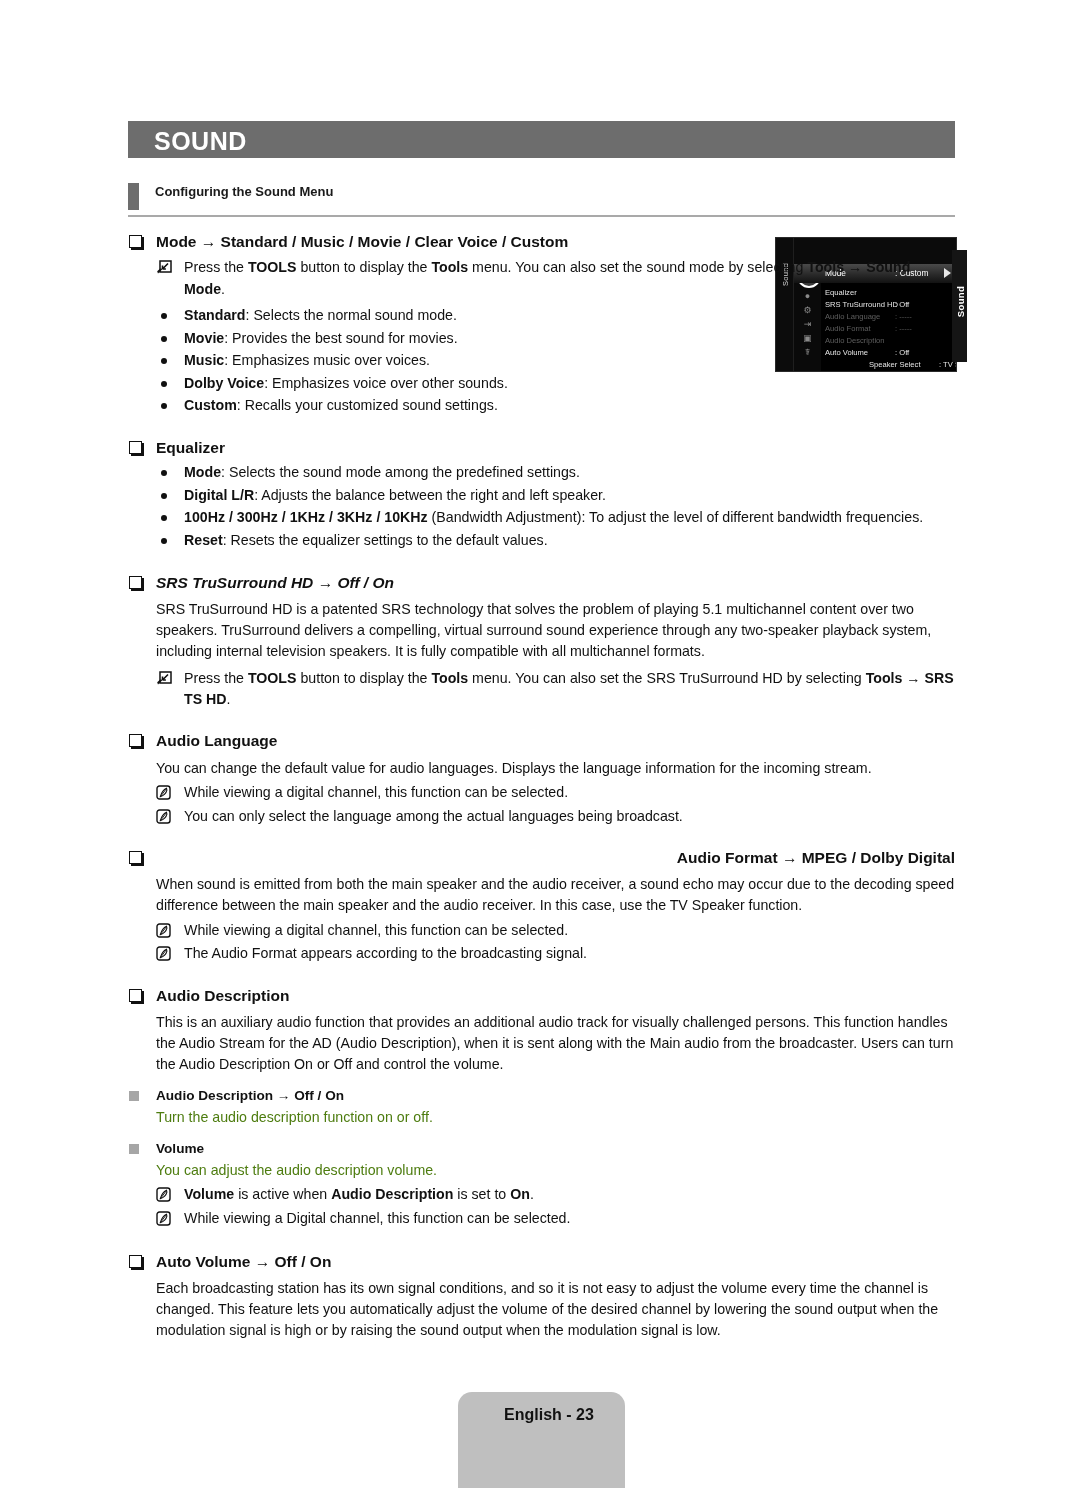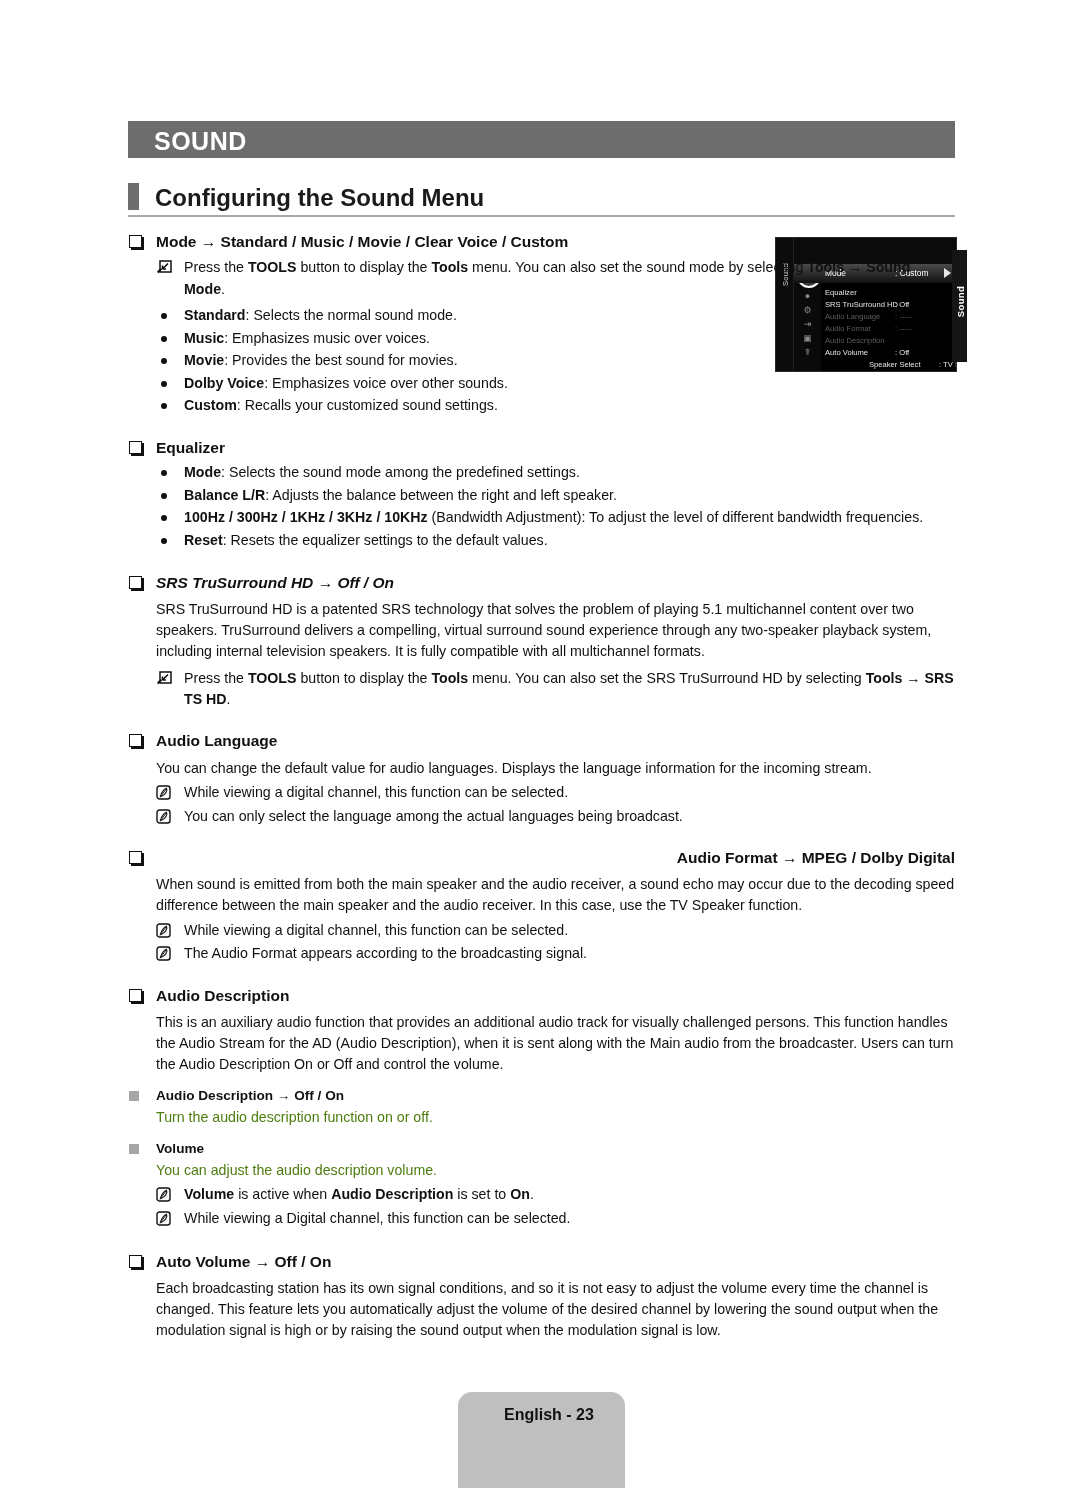--- a/index.html
+++ b/index.html
@@ -54,21 +54,21 @@
     left: 0;
     top: 0;
     width: 11px;
     height: 27px;
     background: #6d6d6d;
   }
   .section-head .section-title {
     position: absolute;
     left: 27px;
     top: 1px;
-    font-size: 24px;
+    font-size: 13px;
     font-weight: bold;
     color: #1a1a1a;
   }
   .section-head .rule {
     position: absolute;
     left: 0;
     bottom: -4px;
     width: 827px;
     height: 2px;
     background: #a9a9a9;
@@ -434,33 +434,33 @@
           <rect x="4" y="1" width="11" height="11" fill="none" stroke="#111" stroke-width="1.5"></rect>
           <path d="M12 3.5 L6.5 9 M6.5 9 L6.5 5.6 M6.5 9 L9.9 9" stroke="#111" stroke-width="1.6" fill="none"></path>
           <path d="M6.8 8.7 L2 13.6 L1.2 11.2 L4.2 8.4 Z" fill="#111"></path>
         </svg>
       </span>
       <span>Press the </span><b>TOOLS</b><span> button to display the </span><b>Tools</b><span> menu. You can also set the sound mode by selecting </span><b>Tools</b><b> → </b><b>Sound Mode</b><span>.</span>
     </div>
 
     <ul class="dotlist">
       <li><span class="dot"></span><b>Standard</b><span>: Selects the normal sound mode.</span></li>
+      <li><span class="dot"></span><b>Movie</b><span>: Provides the best sound for movies.</span></li>
       <li><span class="dot"></span><b>Music</b><span>: Emphasizes music over voices.</span></li>
-      <li><span class="dot"></span><b>Movie</b><span>: Provides the best sound for movies.</span></li>
       <li><span class="dot"></span><b>Dolby Voice</b><span>: Emphasizes voice over other sounds.</span></li>
       <li><span class="dot"></span><b>Custom</b><span>: Recalls your customized sound settings.</span></li>
     </ul>
 
     <div class="topic" style="margin-top:21px;">
       <span class="bullet-sq"></span>
       <span>Equalizer</span>
     </div>
     <ul class="dotlist">
       <li><span class="dot"></span><b>Mode</b><span>: Selects the sound mode among the predefined settings.</span></li>
-      <li><span class="dot"></span><b>Balance L/R</b><span>: Adjusts the balance between the right and left speaker.</span></li>
+      <li><span class="dot"></span><b>Digital L/R</b><span>: Adjusts the balance between the right and left speaker.</span></li>
       <li><span class="dot"></span><b>100Hz / 300Hz / 1KHz / 3KHz / 10KHz</b><span> (Bandwidth Adjustment): To adjust the level of different bandwidth frequencies.</span></li>
       <li><span class="dot"></span><b>Reset</b><span>: Resets the equalizer settings to the default values.</span></li>
     </ul>
 
     <div class="topic" style="margin-top:21px;font-style:italic;">
       <span class="bullet-sq"></span>
       <span>SRS TruSurround HD</span>
       <span class="arrow">→</span>
       <span>Off / On</span>
     </div>

